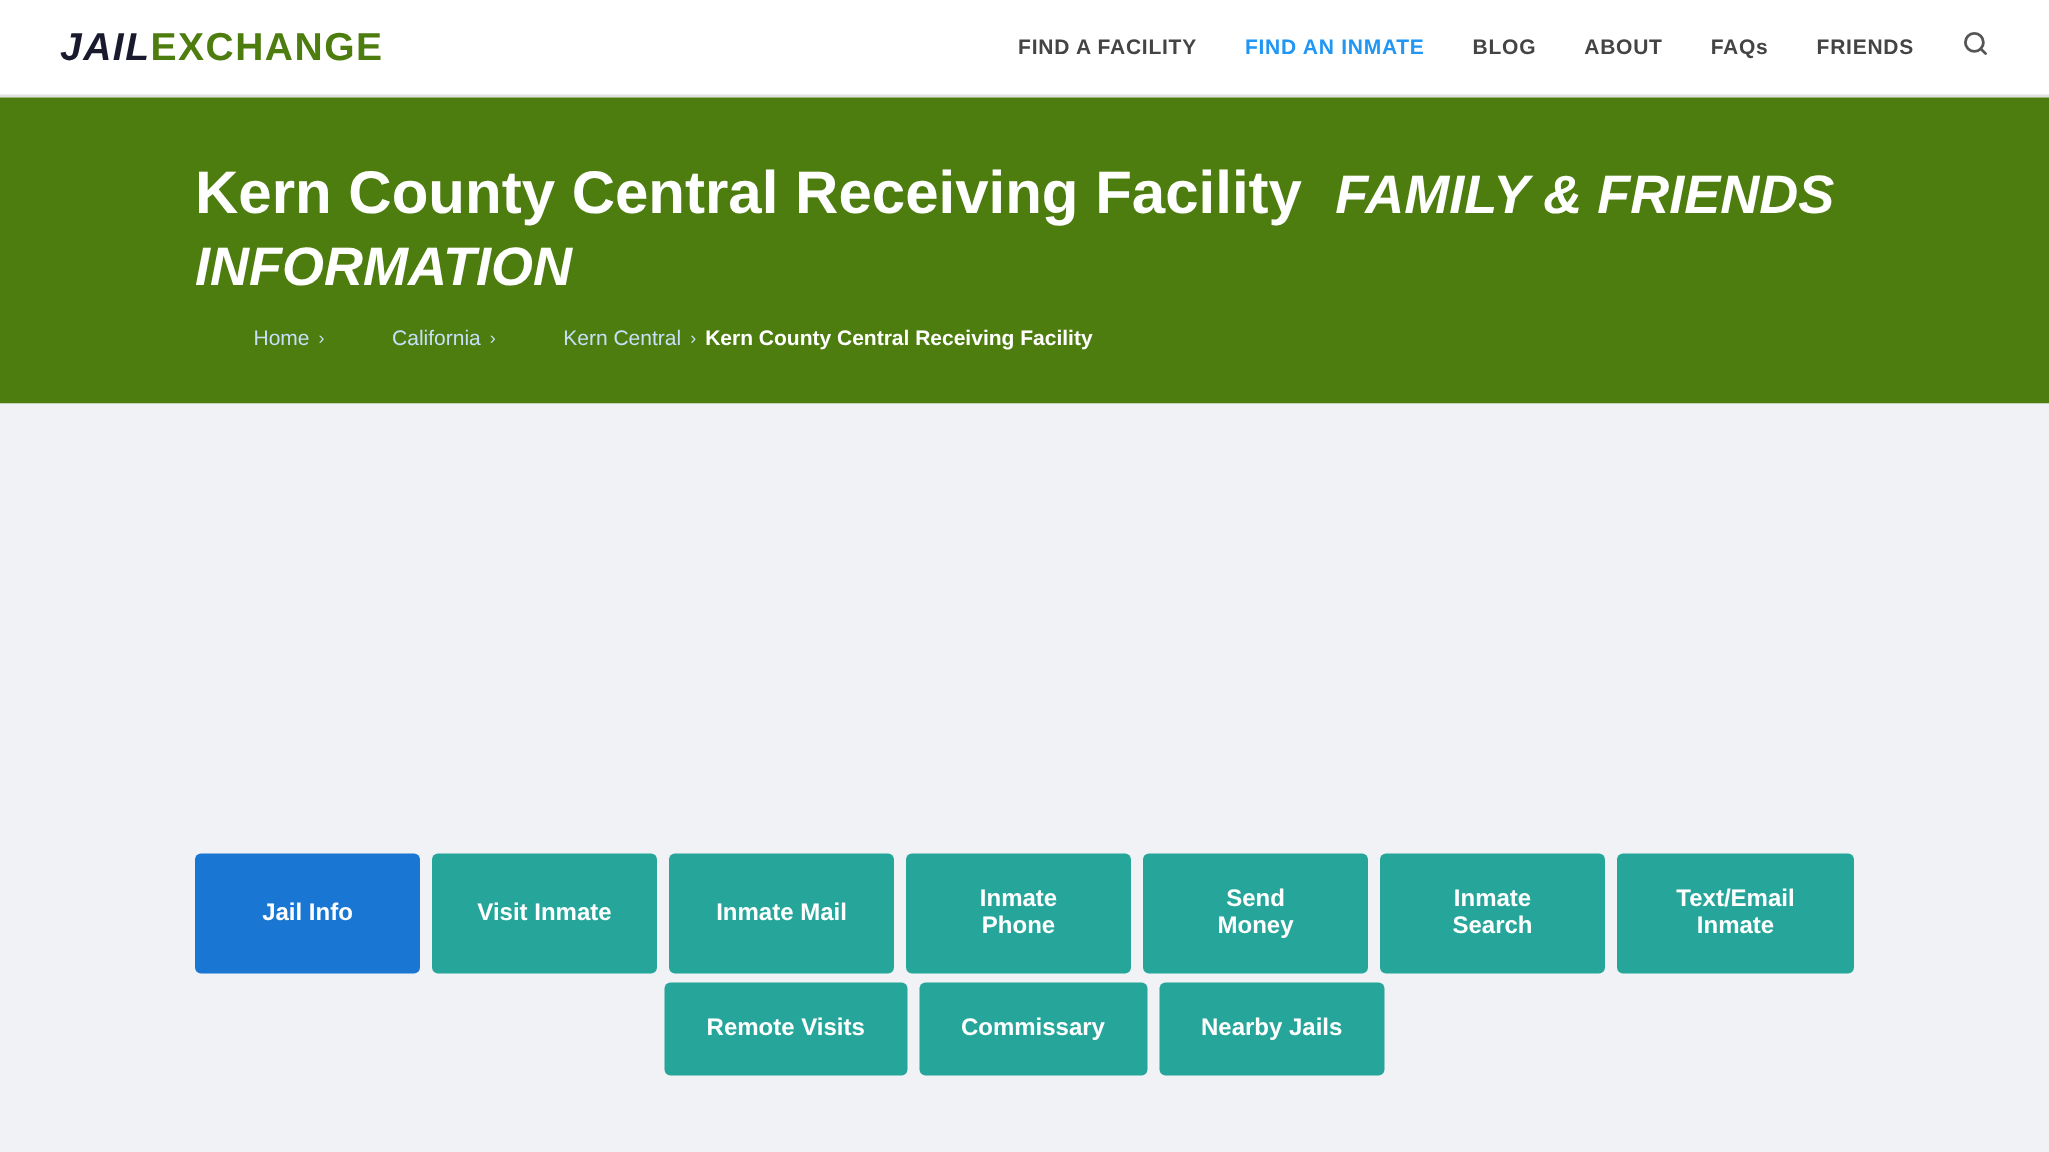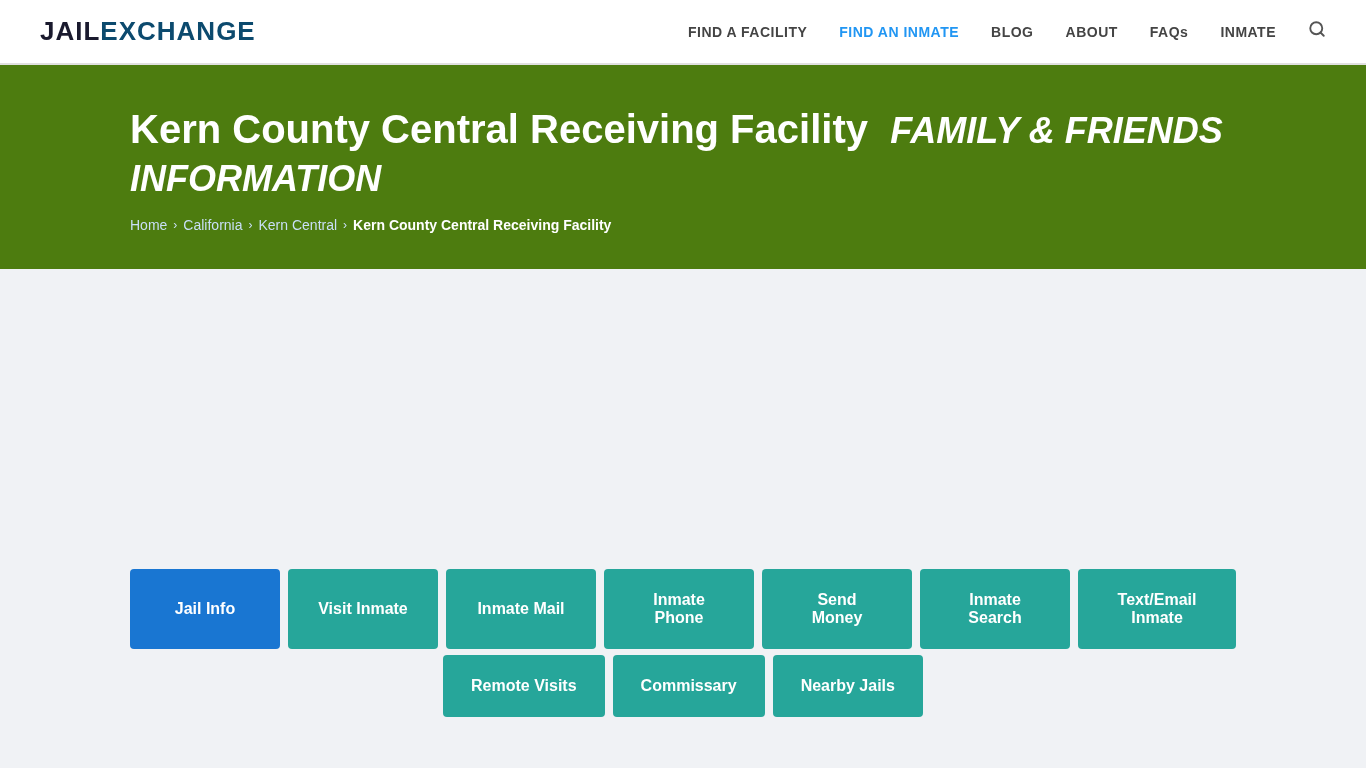--- a/index.html
+++ b/index.html
@@ -30,24 +30,25 @@
       display: flex;
       align-items: center;
       font-size: 26px;
       font-weight: 900;
       letter-spacing: 1px;
       text-decoration: none;
     }
 
     .logo-jail {
       color: #1a1a2e;
+      font-style: italic;
     }
 
     .logo-exchange {
-      color: #0c4a6e;
+      color: #4d7c0f;
     }
 
     .nav-links {
       display: flex;
       align-items: center;
       gap: 32px;
       list-style: none;
     }
 
     .nav-links a {
@@ -92,20 +93,21 @@
       align-items: center;
       gap: 6px;
       margin-top: 16px;
       font-size: 14px;
       color: #c9dff7;
     }
 
     .breadcrumb a {
       text-decoration: none;
       color: #c9dff7;
+      margin-left: 39px;
     }
 
     .breadcrumb-sep {
       color: #c9dff7;
       font-size: 12px;
     }
 
     .breadcrumb-current {
       color: #fff;
       font-weight: 600;
@@ -164,21 +166,21 @@
   <a class="logo" href="#">
     <span class="logo-jail">JAIL</span>
       <span class="logo-exchange">EXCHANGE</span>
   </a>
   <ul class="nav-links">
     <li><a href="#">FIND A FACILITY</a></li>
     <li><a href="#" class="nav-find-inmate">FIND AN INMATE</a></li>
     <li><a href="#">BLOG</a></li>
     <li><a href="#">ABOUT</a></li>
     <li><a href="#">FAQs</a></li>
-    <li><a href="#">INMATE</a></li>
+    <li><a href="#">FRIENDS</a></li>
     <li>
       <span class="search-icon-nav">
         <svg width="18" height="18" viewBox="0 0 24 24" fill="none" stroke="#555" stroke-width="2.5" stroke-linecap="round" stroke-linejoin="round">
           <circle cx="11" cy="11" r="8"></circle>
           <line x1="21" y1="21" x2="16.65" y2="16.65"></line>
         </svg>
       </span>
     </li>
   </ul>
 </nav>

